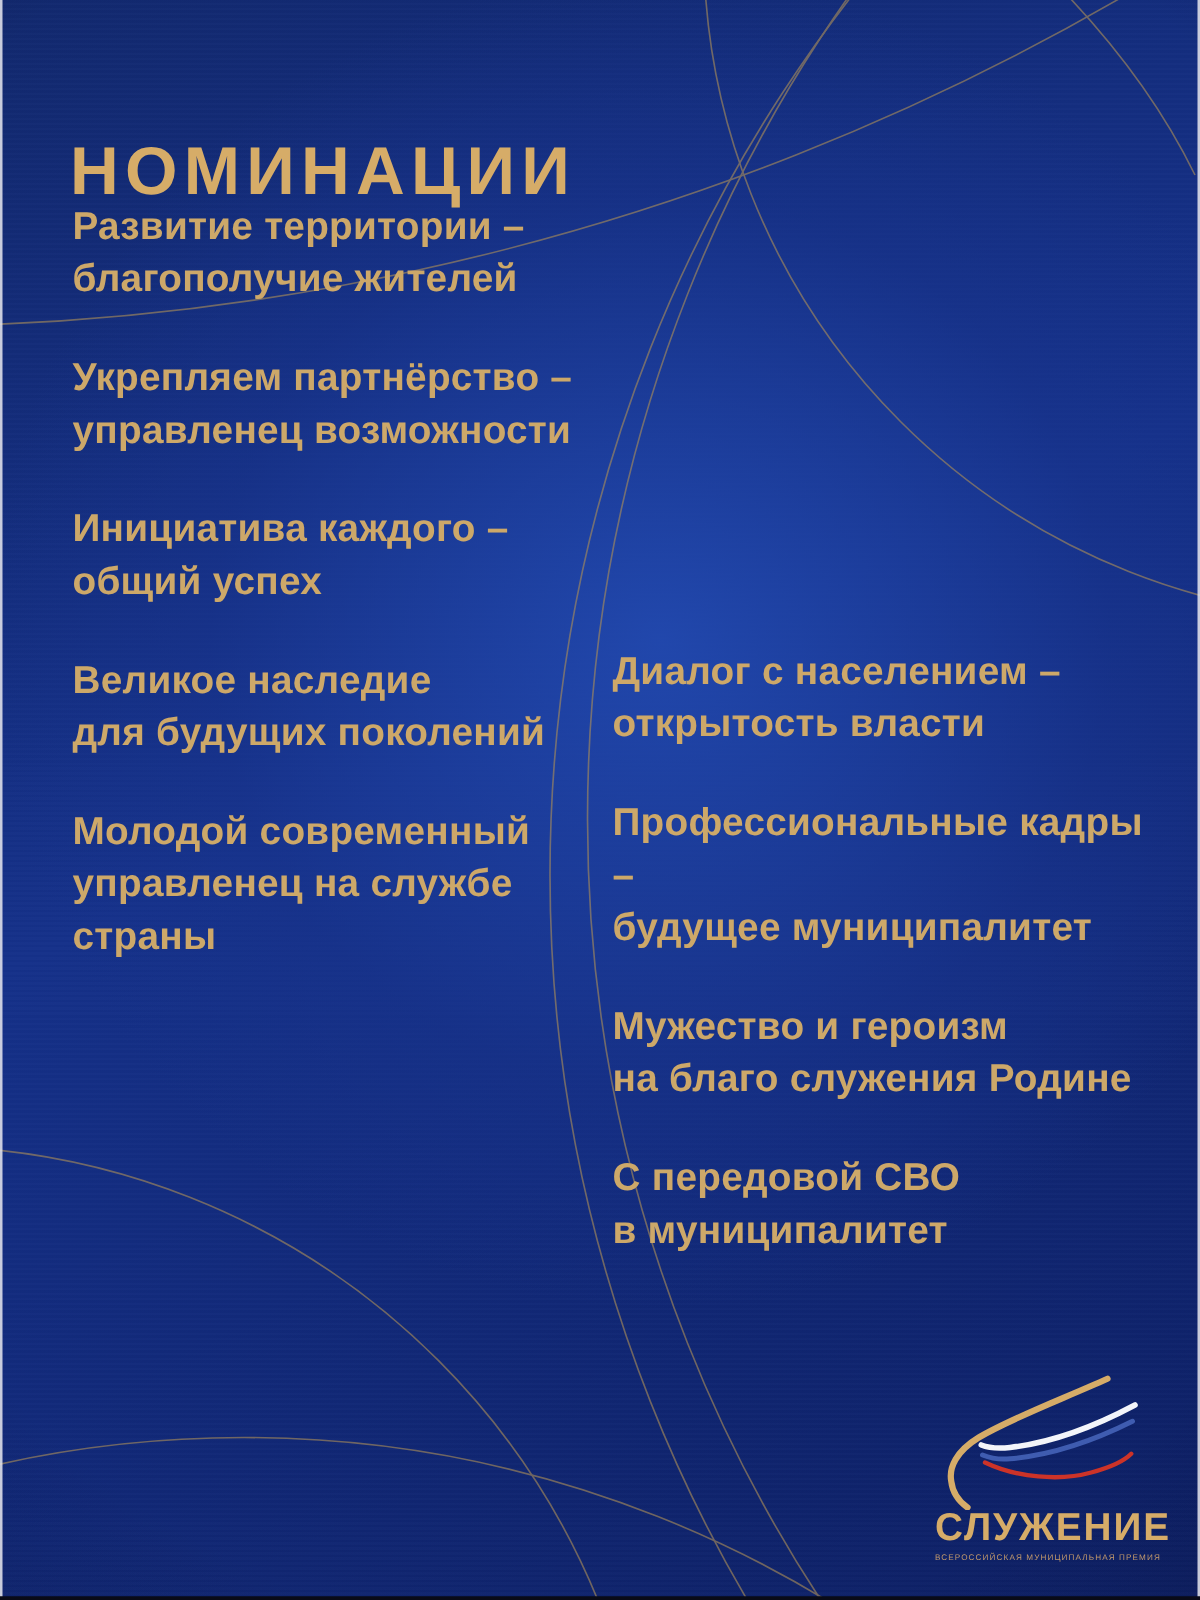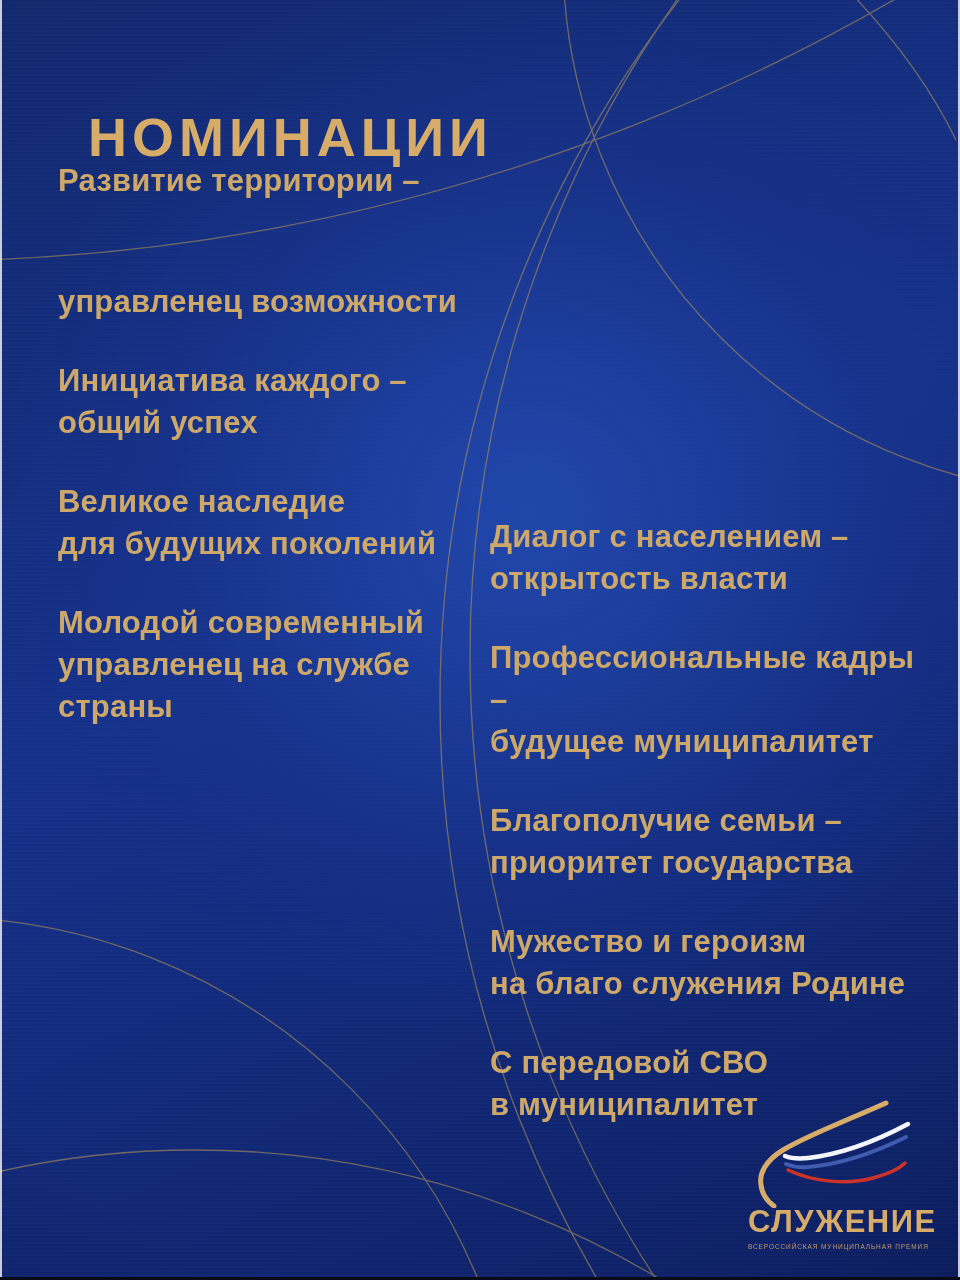--- a/index.html
+++ b/index.html
@@ -15,21 +15,21 @@
     background:
       radial-gradient(ellipse 130% 105% at 50% 45%, rgba(0,0,0,0) 55%, rgba(5,10,40,0.50) 100%),
       radial-gradient(ellipse 78% 58% at 55% 40%, rgba(35,75,178,0.85) 0%, rgba(24,52,142,0.55) 48%, rgba(24,52,142,0) 72%),
       repeating-linear-gradient(0deg, rgba(255,255,255,0.012) 0 2px, rgba(0,0,0,0.015) 2px 4px),
       linear-gradient(155deg, #12296f 0%, var(--bg-mid) 45%, #0d1f63 100%);
   }
   .arcs{position:absolute;inset:0;width:100%;height:100%;}
   .page-title{
     position:absolute;left:56px;top:70px;
     font-size:54px;font-weight:700;letter-spacing:5px;
-    color:var(--gold);white-space:nowrap;margin-left:32px;
+    color:var(--gold);white-space:nowrap;
   }
   .col{position:absolute;width:440px;list-style:none;margin:0;padding:0;}
   .col-left{left:58px;top:160px;}
   .col-right{left:490px;top:468px;margin-top:48px;}
   .nomination{
     margin:0 0 37px 0;
     font-size:31px;line-height:42px;font-weight:700;
     color:var(--text-gold);letter-spacing:0.2px;
   }
   .logo{position:absolute;left:748px;top:1088px;width:165px;text-align:center;}
@@ -62,23 +62,24 @@
     <circle cx="-63" cy="1502" r="585"></circle>
     <circle cx="195" cy="2050" r="900"></circle>
     <path d="M 846 -12 Q 918 62 956 140"></path>
   </svg>
 
   <h1 class="page-title">НОМИНАЦИИ</h1>
 
   <ul class="col col-left">
     <li class="nomination">
       <span>Развитие территории –</span><br>
+      <span>благополучие жителей</span>
     </li>
     <li class="nomination">
-      <br>
+      <span>Укрепляем партнёрство –</span><br>
       <span>управленец возможности</span>
     </li>
     <li class="nomination">
       <span>Инициатива каждого –</span><br>
       <span>общий успех</span>
     </li>
     <li class="nomination">
       <span>Великое наследие</span><br>
       <span>для будущих поколений</span>
     </li>
@@ -90,24 +91,20 @@
   </ul>
 
   <ul class="col col-right">
     <li class="nomination">
       <span>Диалог с населением –</span><br>
       <span>открытость власти</span>
     </li>
     <li class="nomination">
       <span>Профессиональные кадры –</span><br>
       <span>будущее муниципалитет</span>
-    </li>
-    <li class="nomination">
-      <span>Благополучие семьи –</span><br>
-      <span>приоритет государства</span>
     </li>
     <li class="nomination">
       <span>Мужество и героизм</span><br>
       <span>на благо служения Родине</span>
     </li>
     <li class="nomination">
       <span>С передовой СВО</span><br>
       <span>в муниципалитет</span>
     </li>
   </ul>

